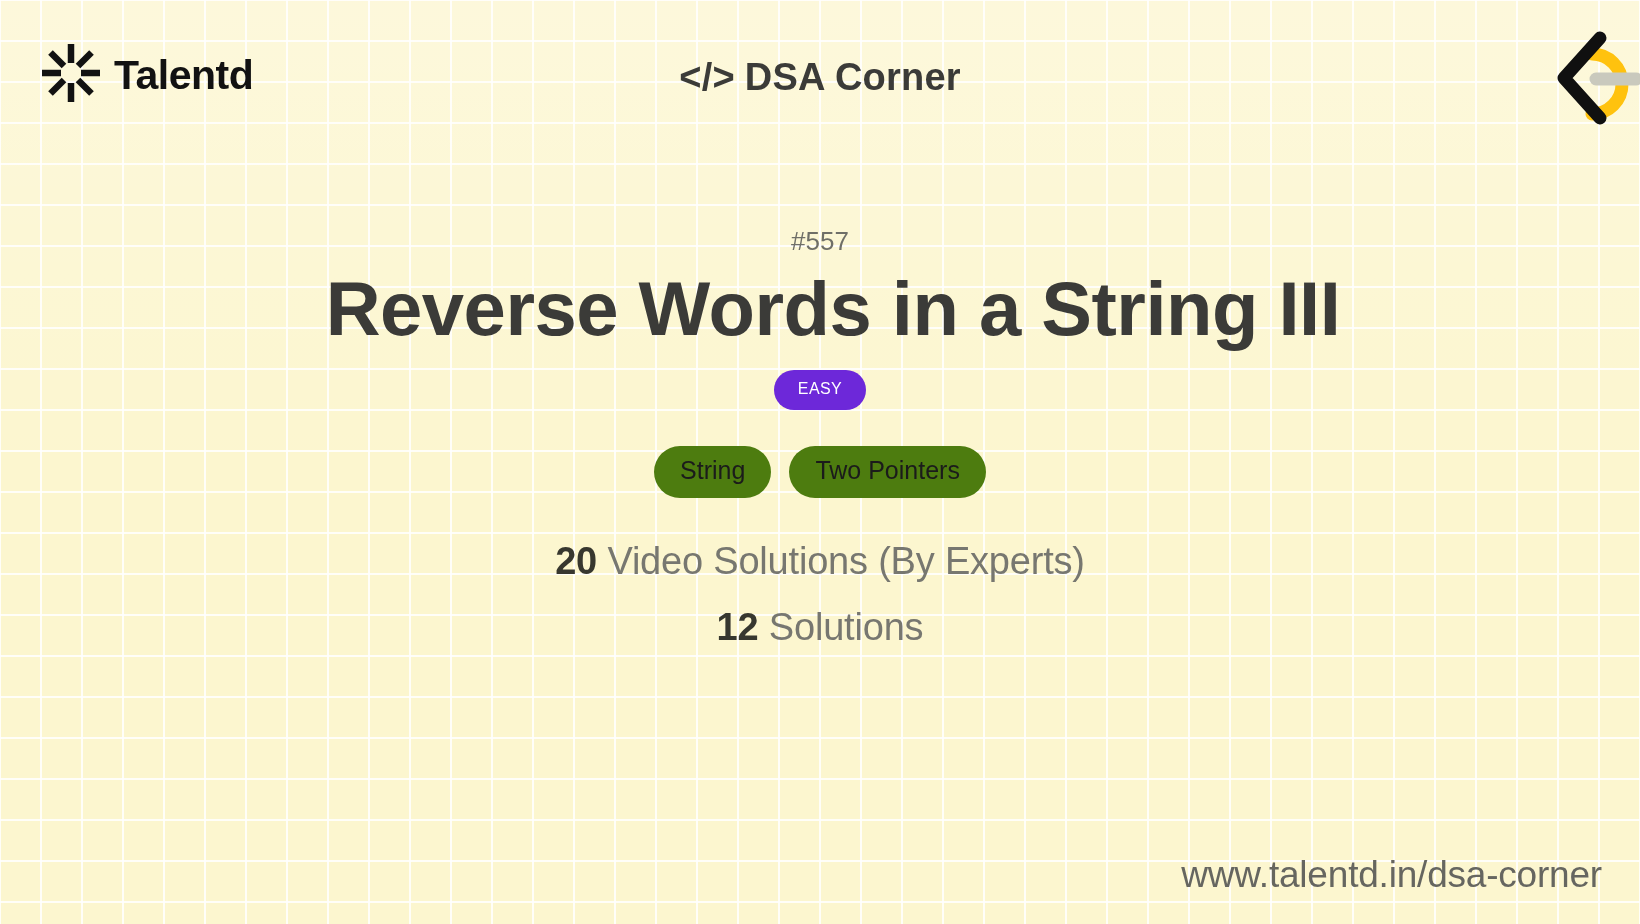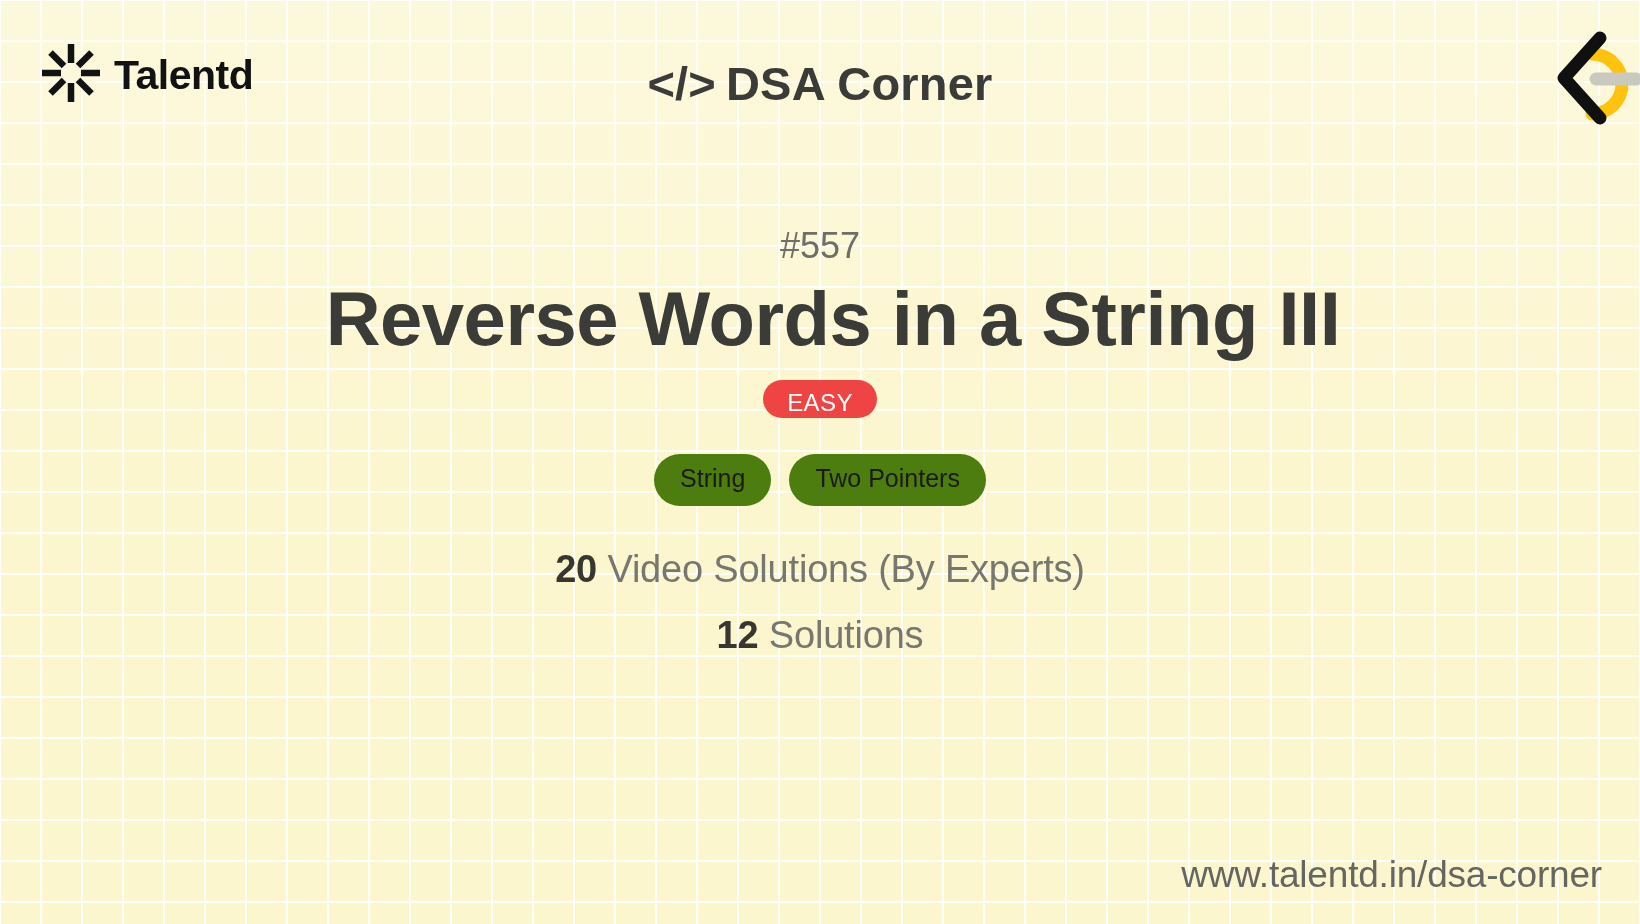--- a/index.html
+++ b/index.html
@@ -60,65 +60,65 @@
     color: #121212;
     letter-spacing: -0.5px;
     line-height: 1;
   }
 
   #header-title {
     position: absolute;
     left: 0; top: 56px;
     width: 1640px;
     text-align: center;
-    font-size: 47px;
+    font-size: 38px;
     font-weight: bold;
     color: #3b3b38;
     letter-spacing: 0.2px;
   }
   #header-title .code-glyph { margin-right: 10px; }
 
   #corner-logo {
     position: absolute;
     right: -8px; top: 22px;
   }
 
   
   #main {
     position: absolute;
     left: 0; top: 228px;
     width: 1640px;
     text-align: center;
   }
 
   #problem-number {
-    font-size: 36px;
+    font-size: 26px;
     color: #6f6f68;
     line-height: 1;
     margin-bottom: 14px;
   }
 
   #problem-title {
     font-size: 76px;
     font-weight: bold;
     color: #3b3b38;
     line-height: 1.08;
     letter-spacing: -0.5px;
     margin-bottom: 20px;
     padding-left: 26px;
   }
 
   #difficulty-row { margin-bottom: 16px; }
   #difficulty-badge {
     display: inline-block;
-    background: #ef4444;
+    background: #6d28d9;
     color: #ffffff;
-    font-size: 24px;
-    line-height: 1;
-    padding: 11px 24px 3px;
+    font-size: 16px;
+    line-height: 1;
+    padding: 11px 24px 13px;
     border-radius: 999px;
     letter-spacing: 0.4px;
   }
 
   #tags-row {
     display: flex;
     justify-content: center;
     gap: 18px;
     margin-bottom: 44px;
   }

